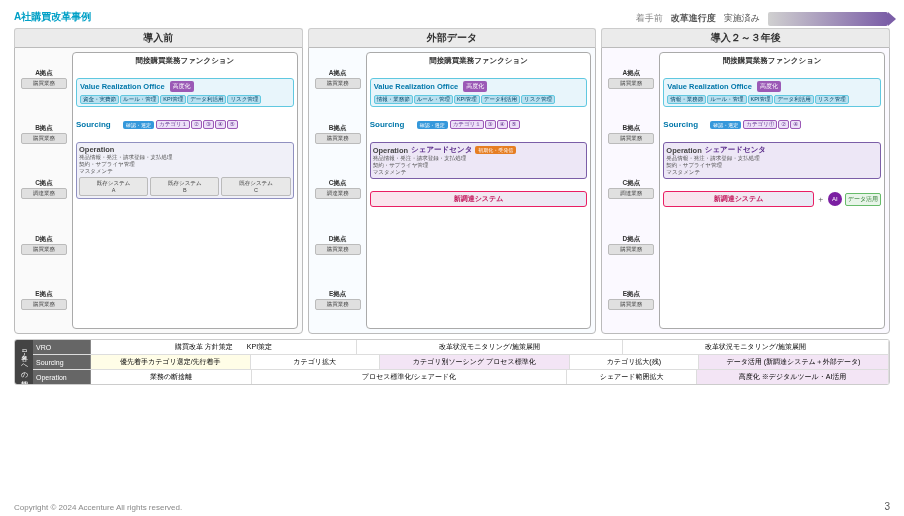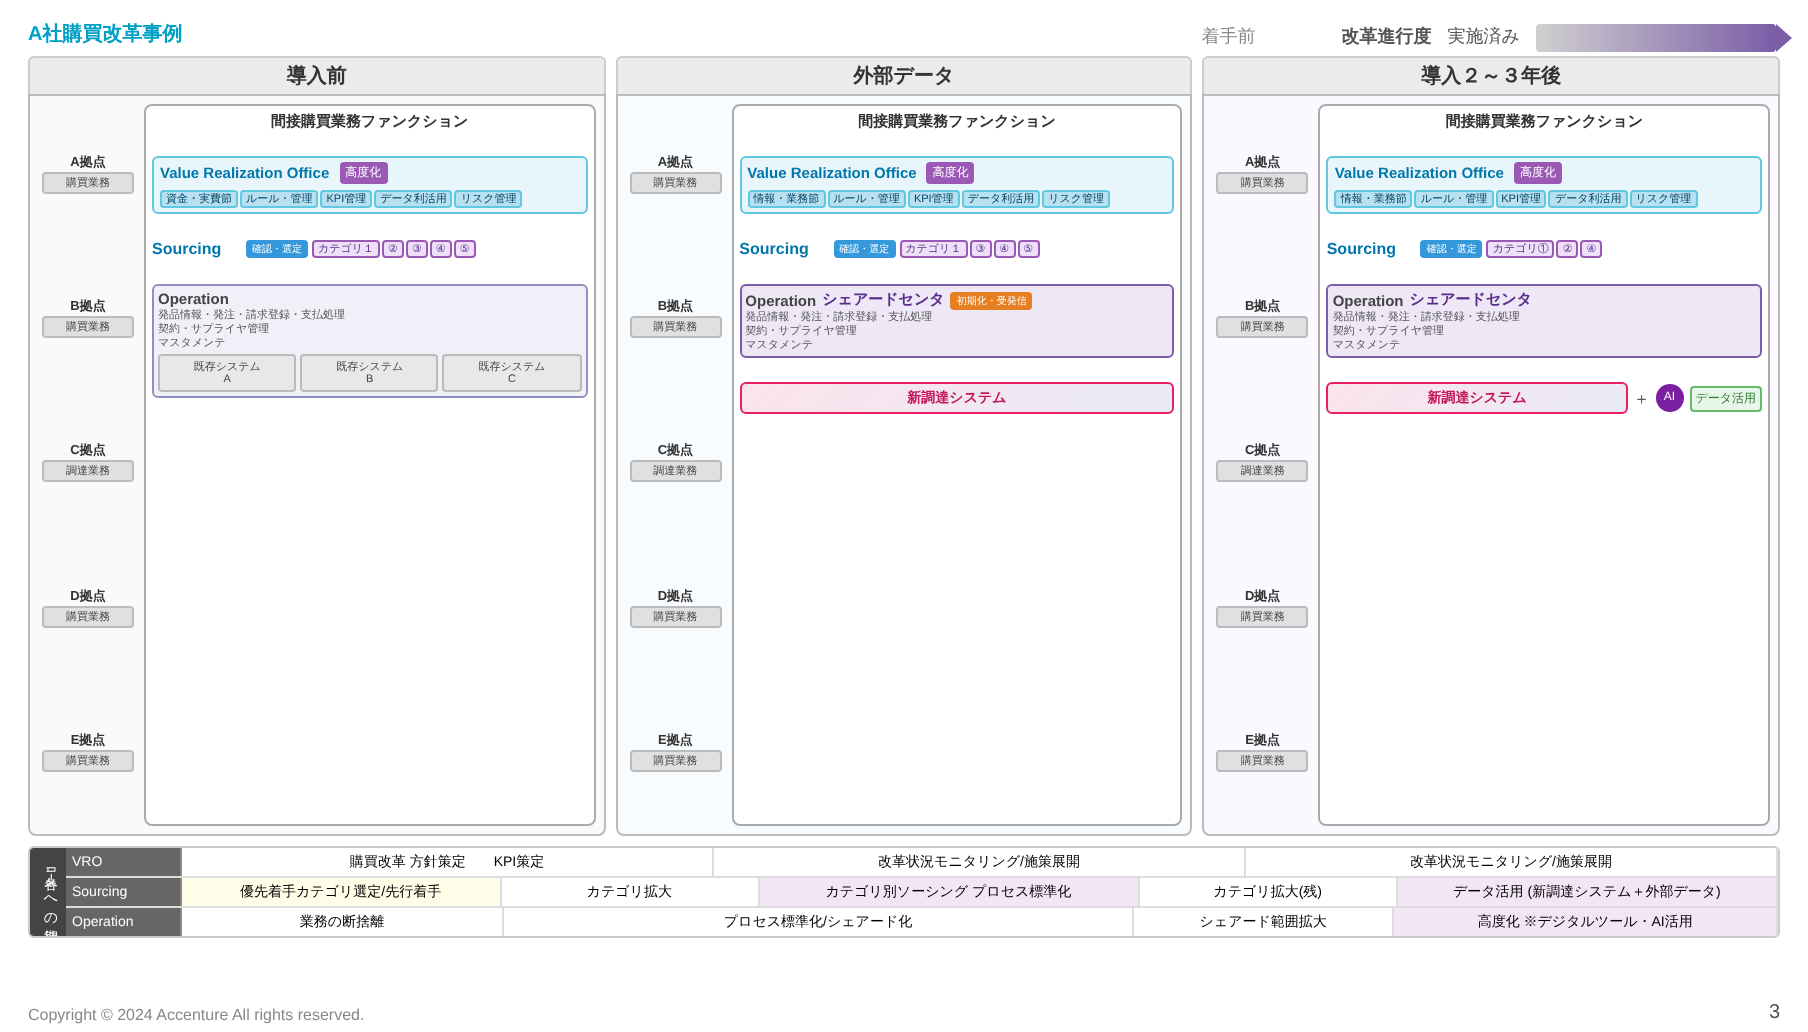--- a/index.html
+++ b/index.html
@@ -105,21 +105,21 @@
       color: white;
       font-size: 6px;
       padding: 1px 3px;
       border-radius: 2px;
       display: inline-block;
     }
 
     .main-columns-area {
       display: flex;
       gap: 5px;
-      height: 390px;
+      height: 306px;
       justify-content: space-between;
     }
 
     .main-col {
       flex: 1;
       display: flex;
       flex-direction: column;
     }
 
     .main-col-header {
@@ -403,21 +403,21 @@
 <body>
 
 <div class="page">
 
   <div class="header">
     <div class="subtitle">A社購買改革事例</div>
   </div>
 
   <div class="progress-legend">
     <span class="legend-start">着手前</span>
-    <div style="display:flex;align-items:center;gap:4px;margin-left:35px;">
+    <div style="display:flex;align-items:center;gap:4px;">
       <span style="font-size:9px;color:#555;font-weight:bold;">改革進行度</span>
     </div>
     <span class="legend-end">実施済み</span>
     <div class="arrow-bar"></div>
   </div>
 
   <div class="main-columns-area">
 
     <div class="main-col">
       <div class="main-col-header">導入前</div>

